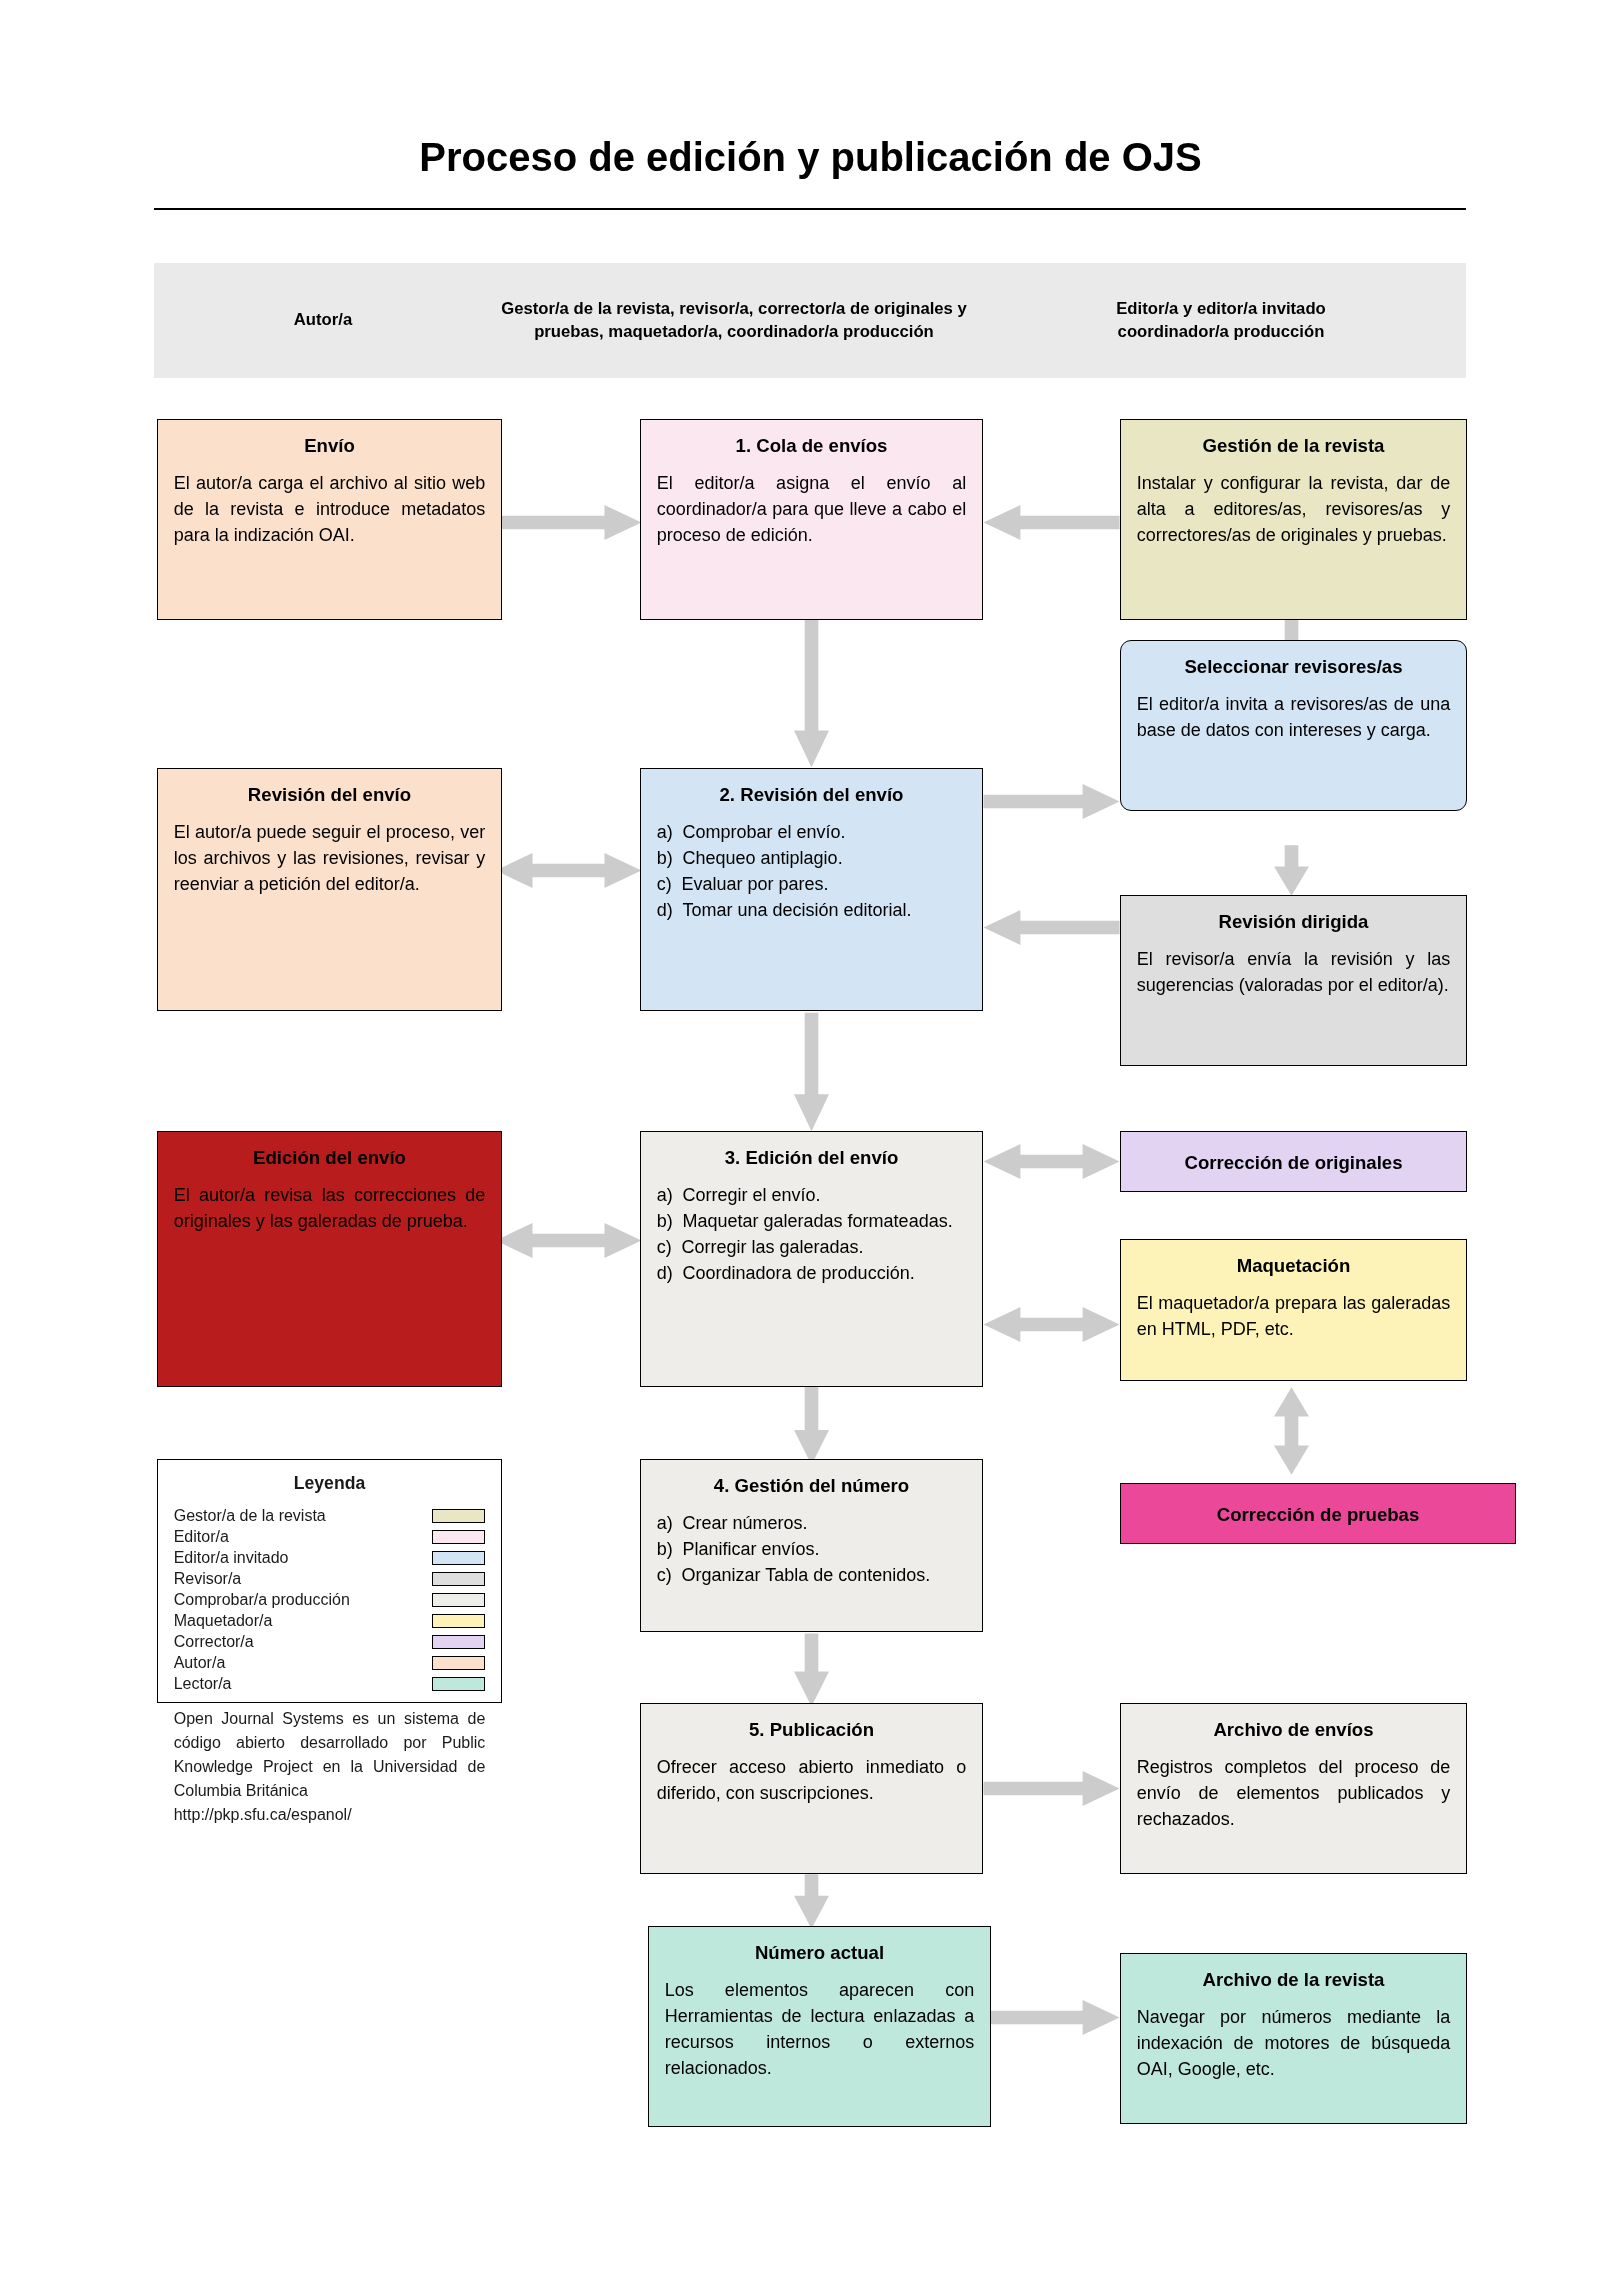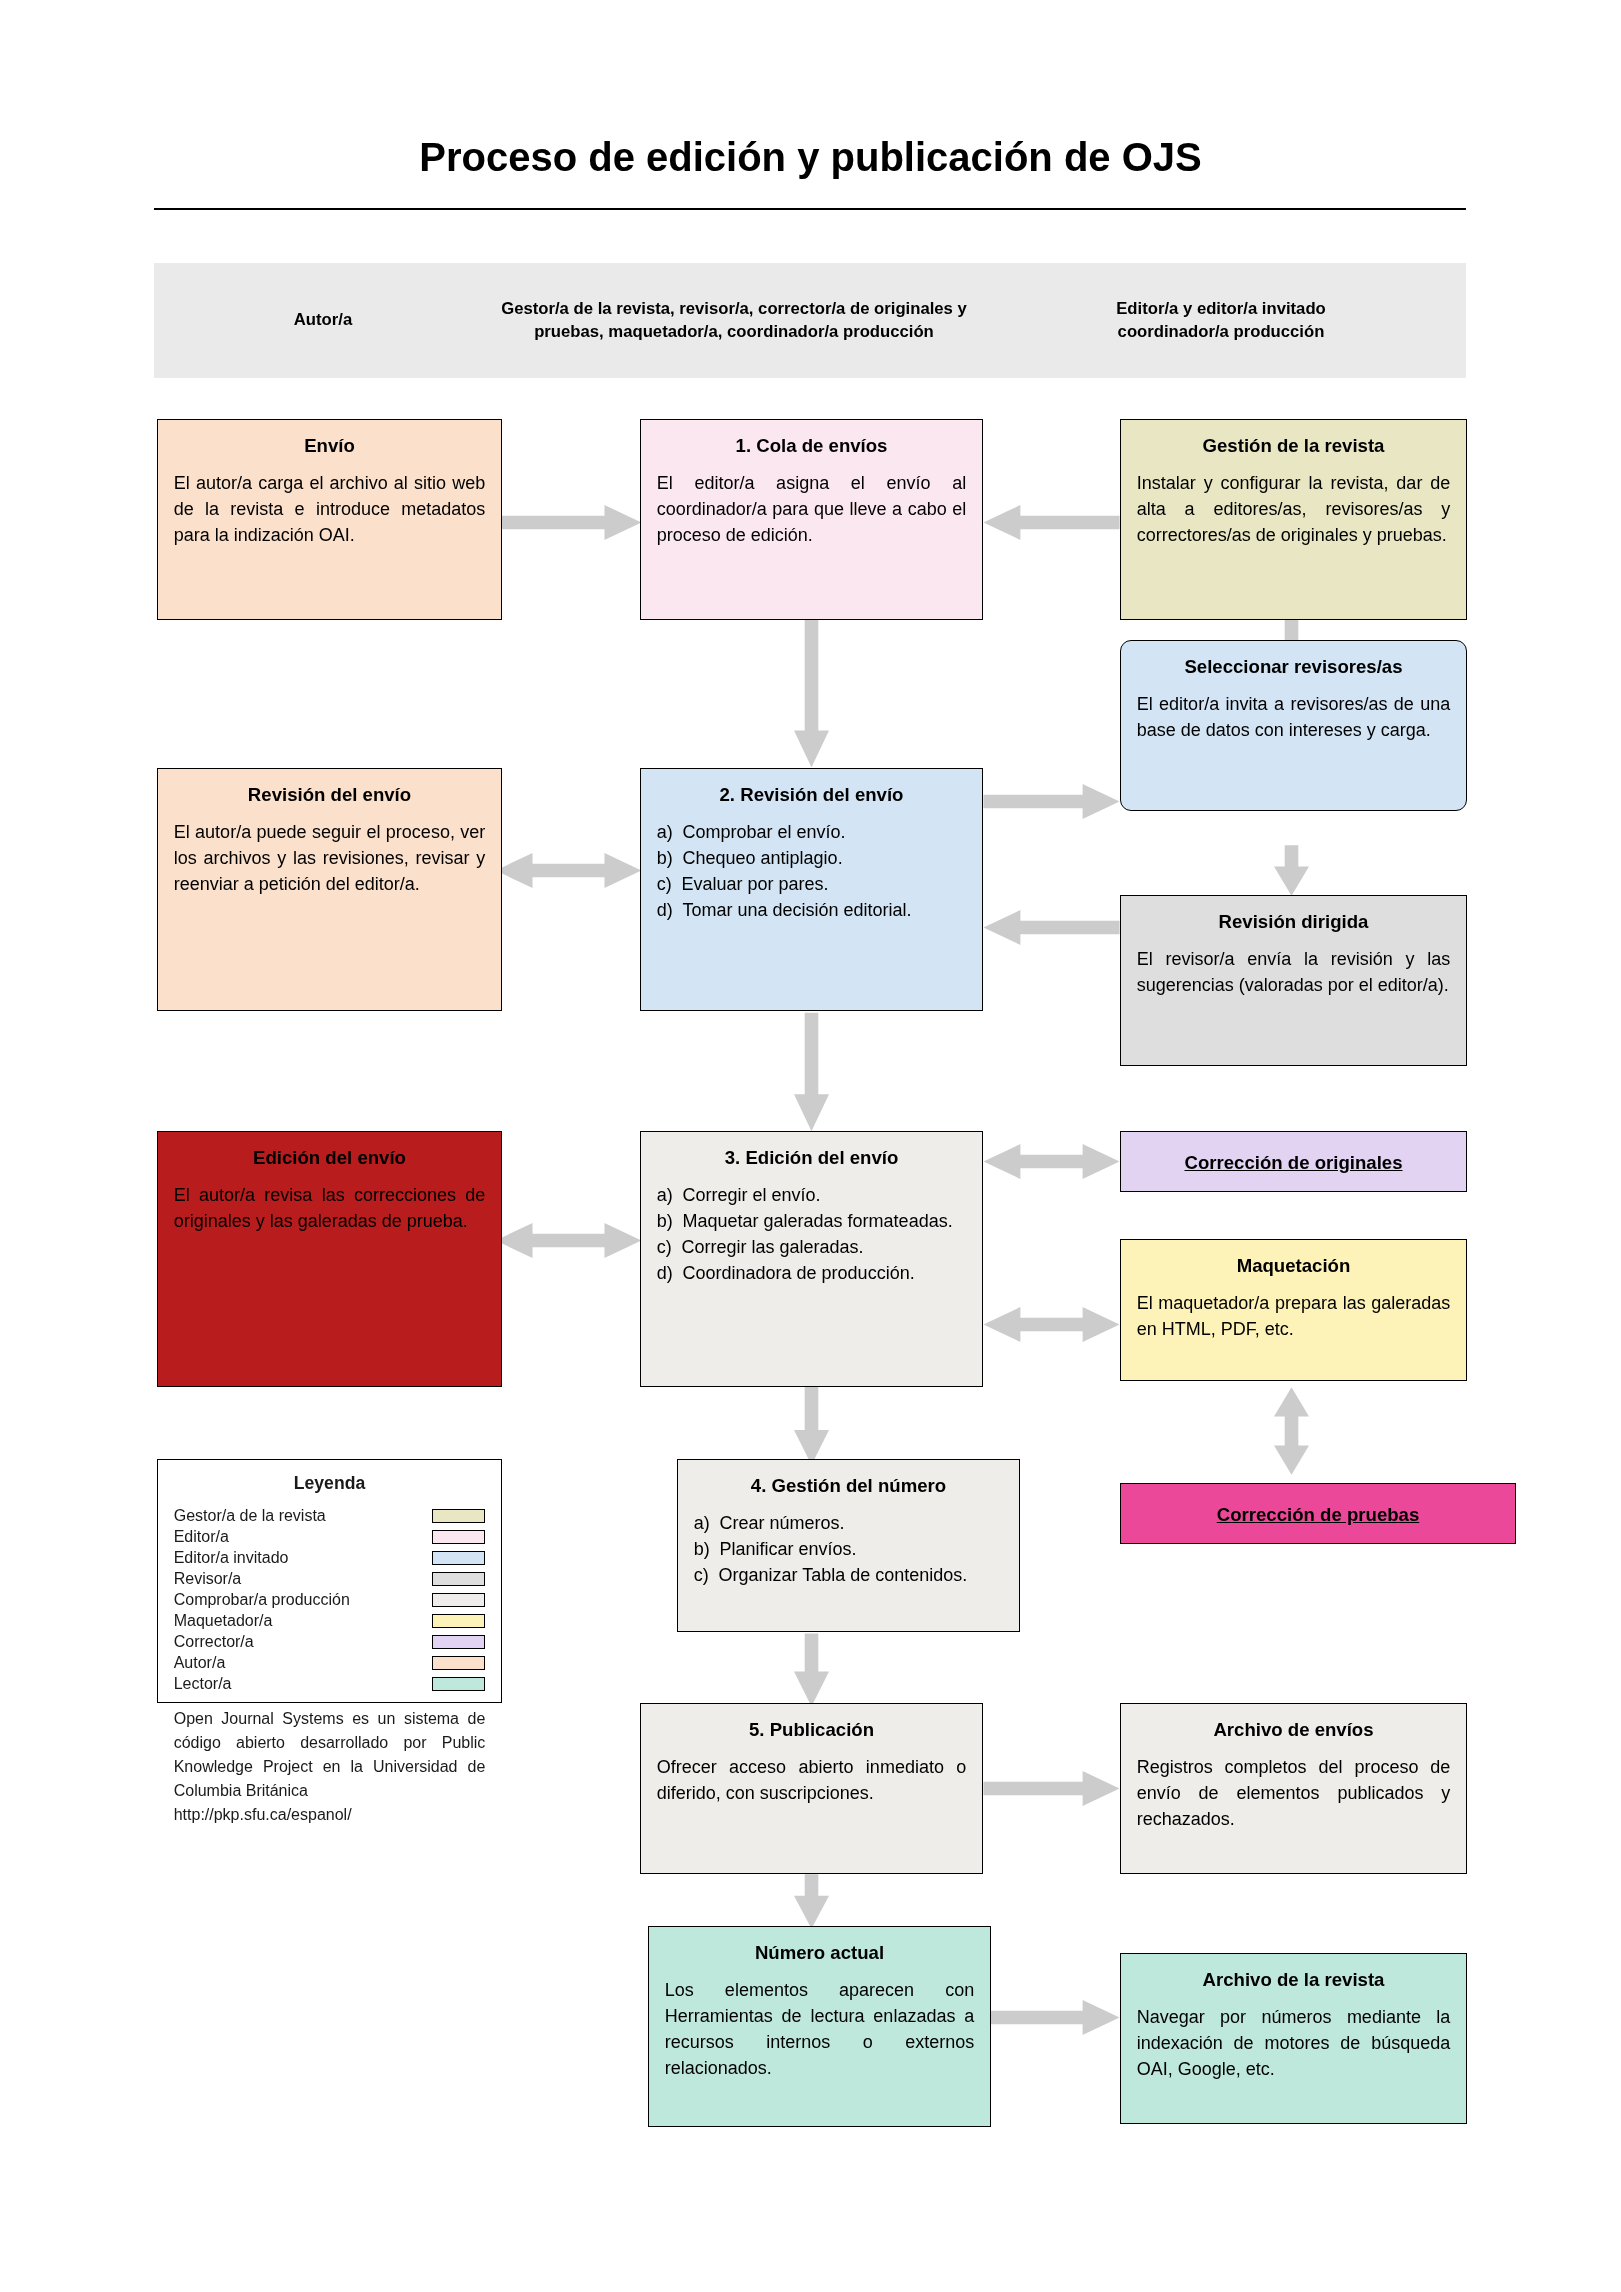--- a/index.html
+++ b/index.html
@@ -73,21 +73,20 @@
   .box-title {
     text-align: center;
     font-weight: bold;
     font-size: 18.6px;
     line-height: 1.25;
     margin-bottom: 12.7px;
     color: #000;
   }
   .box-title.only {
     margin-bottom: 0;
-    text-decoration: underline;
   }
   .box-body {
     font-size: 18px;
     line-height: 1.45;
     text-align: justify;
     text-justify: inter-word;
     color: #000;
   }
   .box-list {
     font-size: 18px;
@@ -351,21 +350,21 @@
 
 <div class="box" style="left:1120px; top:1239px; width:347px; height:142px; background:#fdf2b8;">
   <div class="box-title">Maquetación</div>
   <div class="box-body">El maquetador/a prepara las galeradas en HTML, PDF, etc.</div>
 </div>
 
 <div class="box" style="left:1120px; top:1483px; width:396px; height:61px; background:#ec4899; display:flex; align-items:center; justify-content:center;">
   <div class="box-title only">Corrección de pruebas</div>
 </div>
 
-<div class="box" style="left:640px; top:1459px; width:343px; height:173px; background:#efedea;margin-left:37px;">
+<div class="box" style="left:640px; top:1459px; width:343px; height:173px; background:#efedea;">
   <div class="box-title">4. Gestión del número</div>
   <div class="box-list">
     <div class="box-list-item">
         <span class="marker">a)</span>
         <span class="txt">Crear números.</span>
       </div>
     <div class="box-list-item">
         <span class="marker">b)</span>
         <span class="txt">Planificar envíos.</span>
       </div>

